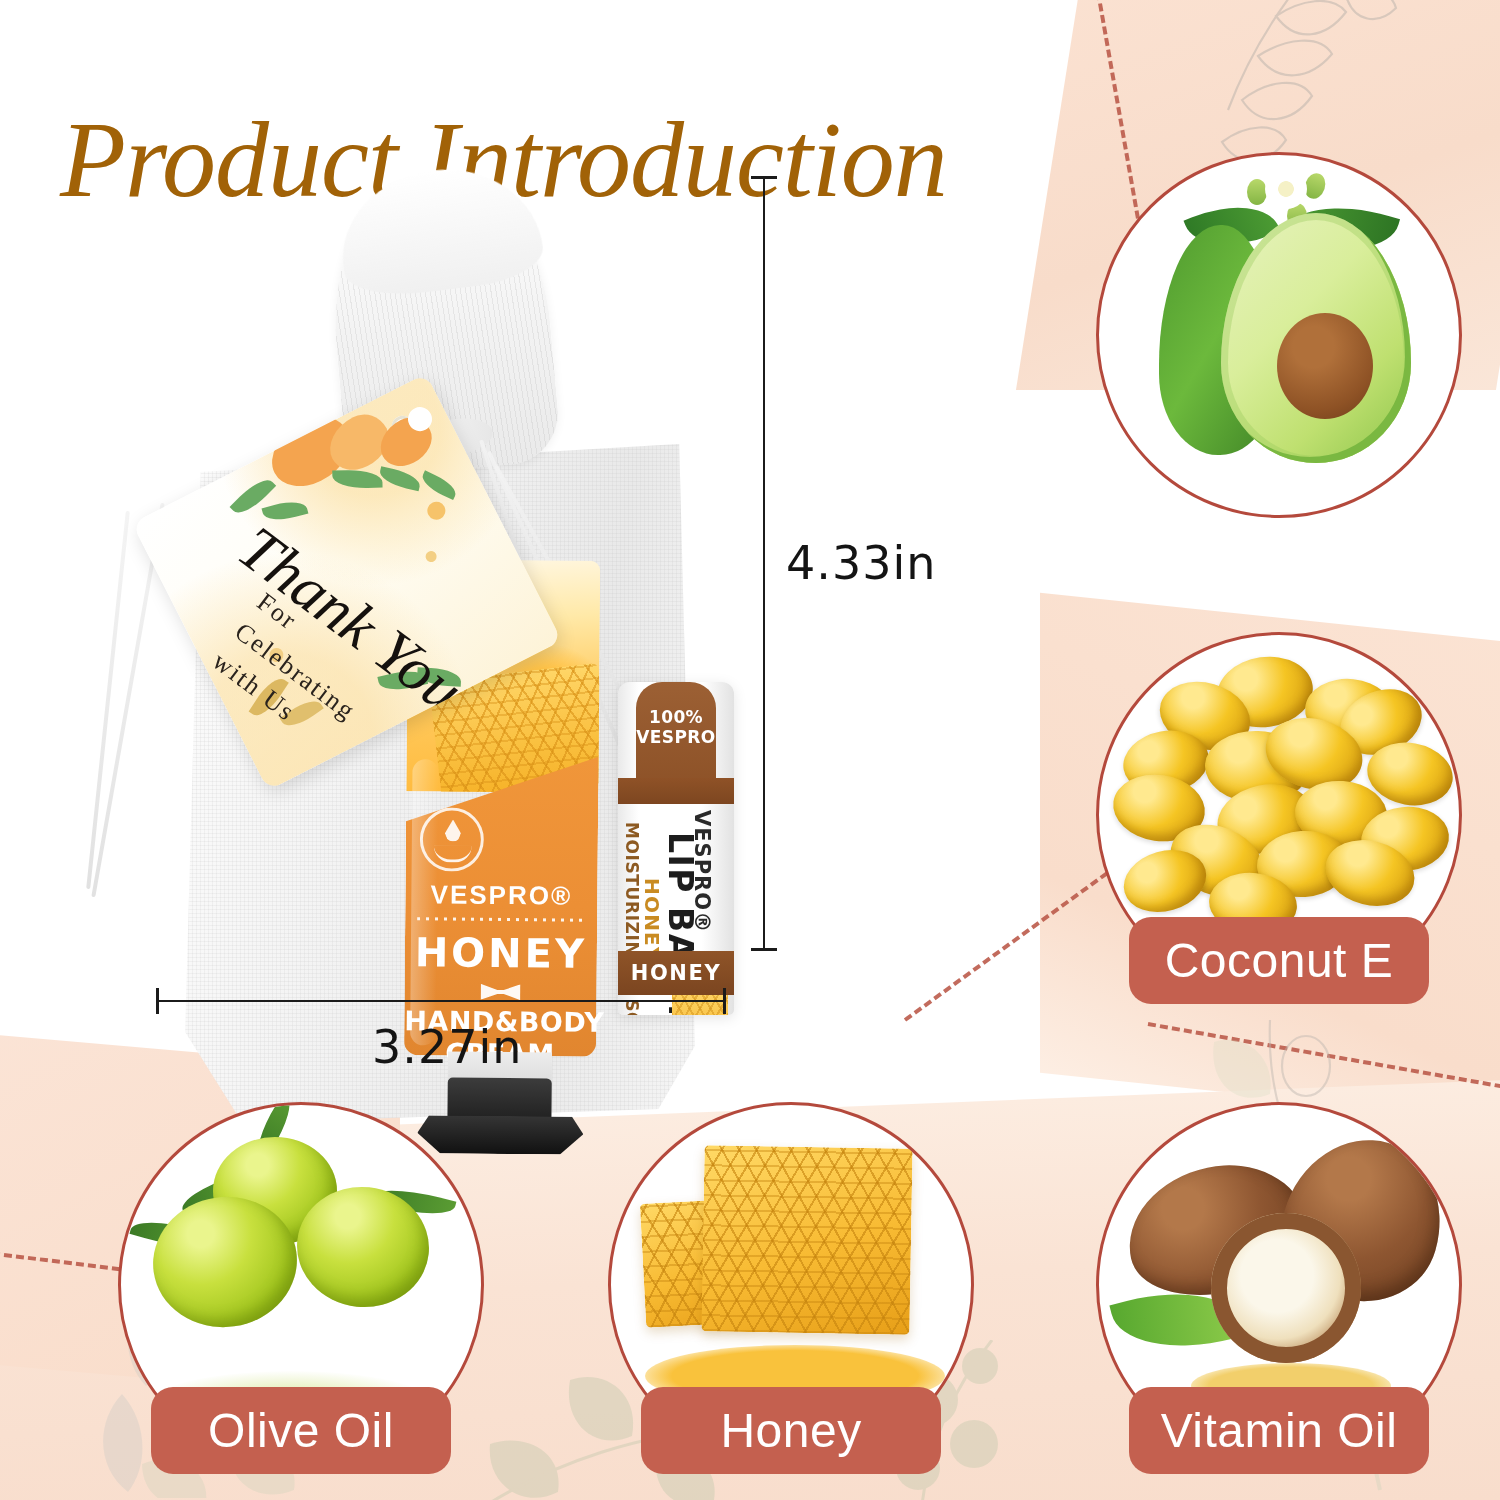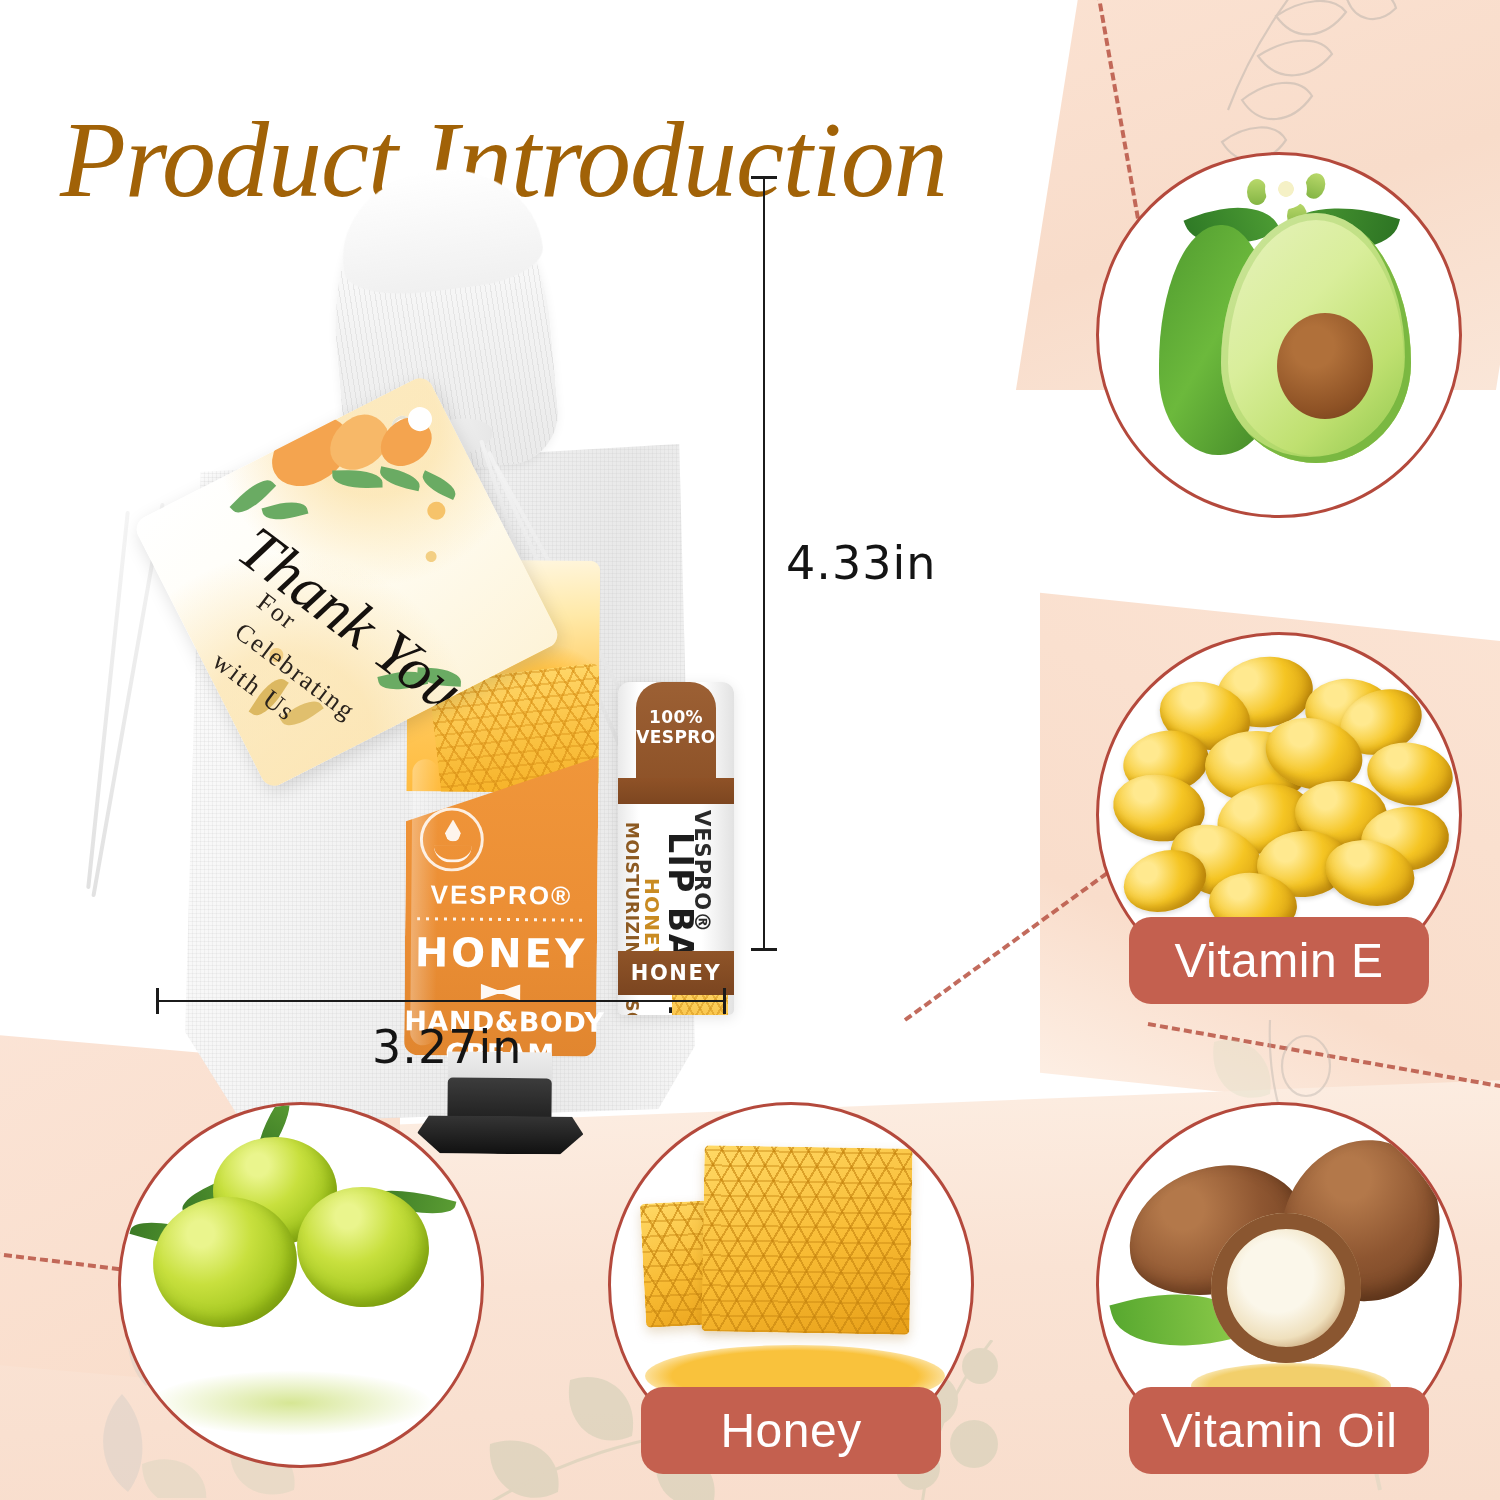--- a/index.html
+++ b/index.html
@@ -619,35 +619,36 @@
       <div class="cap" style="left:14px;top:140px;width:92px;height:66px;transform:rotate(8deg);"></div>
       <div class="cap" style="left:118px;top:150px;width:96px;height:68px;transform:rotate(-12deg);"></div>
       <div class="cap" style="left:196px;top:146px;width:92px;height:66px;transform:rotate(4deg);"></div>
       <div class="cap" style="left:262px;top:172px;width:88px;height:64px;transform:rotate(-6deg);"></div>
       <div class="cap" style="left:70px;top:192px;width:96px;height:68px;transform:rotate(22deg);"></div>
       <div class="cap" style="left:158px;top:196px;width:92px;height:66px;transform:rotate(-4deg);"></div>
       <div class="cap" style="left:226px;top:206px;width:90px;height:64px;transform:rotate(14deg);"></div>
       <div class="cap" style="left:24px;top:216px;width:84px;height:60px;transform:rotate(-16deg);"></div>
       <div class="cap" style="left:110px;top:238px;width:88px;height:62px;transform:rotate(6deg);"></div>
     </div>
-    <div class="ing-badge">Vitamin E</div>
+    <div class="ing-badge">Coconut E</div>
   </div>
 
   <div class="ing ing-3">
     <div class="ing-circle">
       <div class="olive-leaf" style="left:120px;top:12px;width:66px;height:20px;transform:rotate(-58deg);"></div>
       <div class="olive-leaf" style="left:58px;top:78px;width:72px;height:20px;transform:rotate(-18deg);"></div>
       <div class="olive-leaf" style="left:10px;top:118px;width:78px;height:22px;transform:rotate(16deg);"></div>
       <div class="olive-leaf" style="left:248px;top:86px;width:86px;height:22px;transform:rotate(14deg);"></div>
       <div class="olive-leaf" style="left:140px;top:114px;width:74px;height:20px;transform:rotate(6deg);"></div>
       <div class="olive" style="left:92px;top:32px;width:124px;height:108px;"></div>
       <div class="olive" style="left:32px;top:92px;width:144px;height:130px;transform:rotate(-8deg);"></div>
       <div class="olive" style="left:176px;top:82px;width:132px;height:120px;transform:rotate(6deg);"></div>
       <div class="olive-refl"></div>
     </div>
+    <div class="ing-badge">Olive Oil</div>
   </div>
 
   <div class="ing ing-4">
     <div class="ing-circle">
       <div class="hc" style="left:32px;top:96px;width:110px;height:124px;transform:rotate(-3deg);"></div>
       <div class="hc" style="left:92px;top:42px;width:208px;height:186px;transform:rotate(1deg);"></div>
       <div class="honey-pool"></div>
     </div>
     <div class="ing-badge">Honey</div>
   </div>

